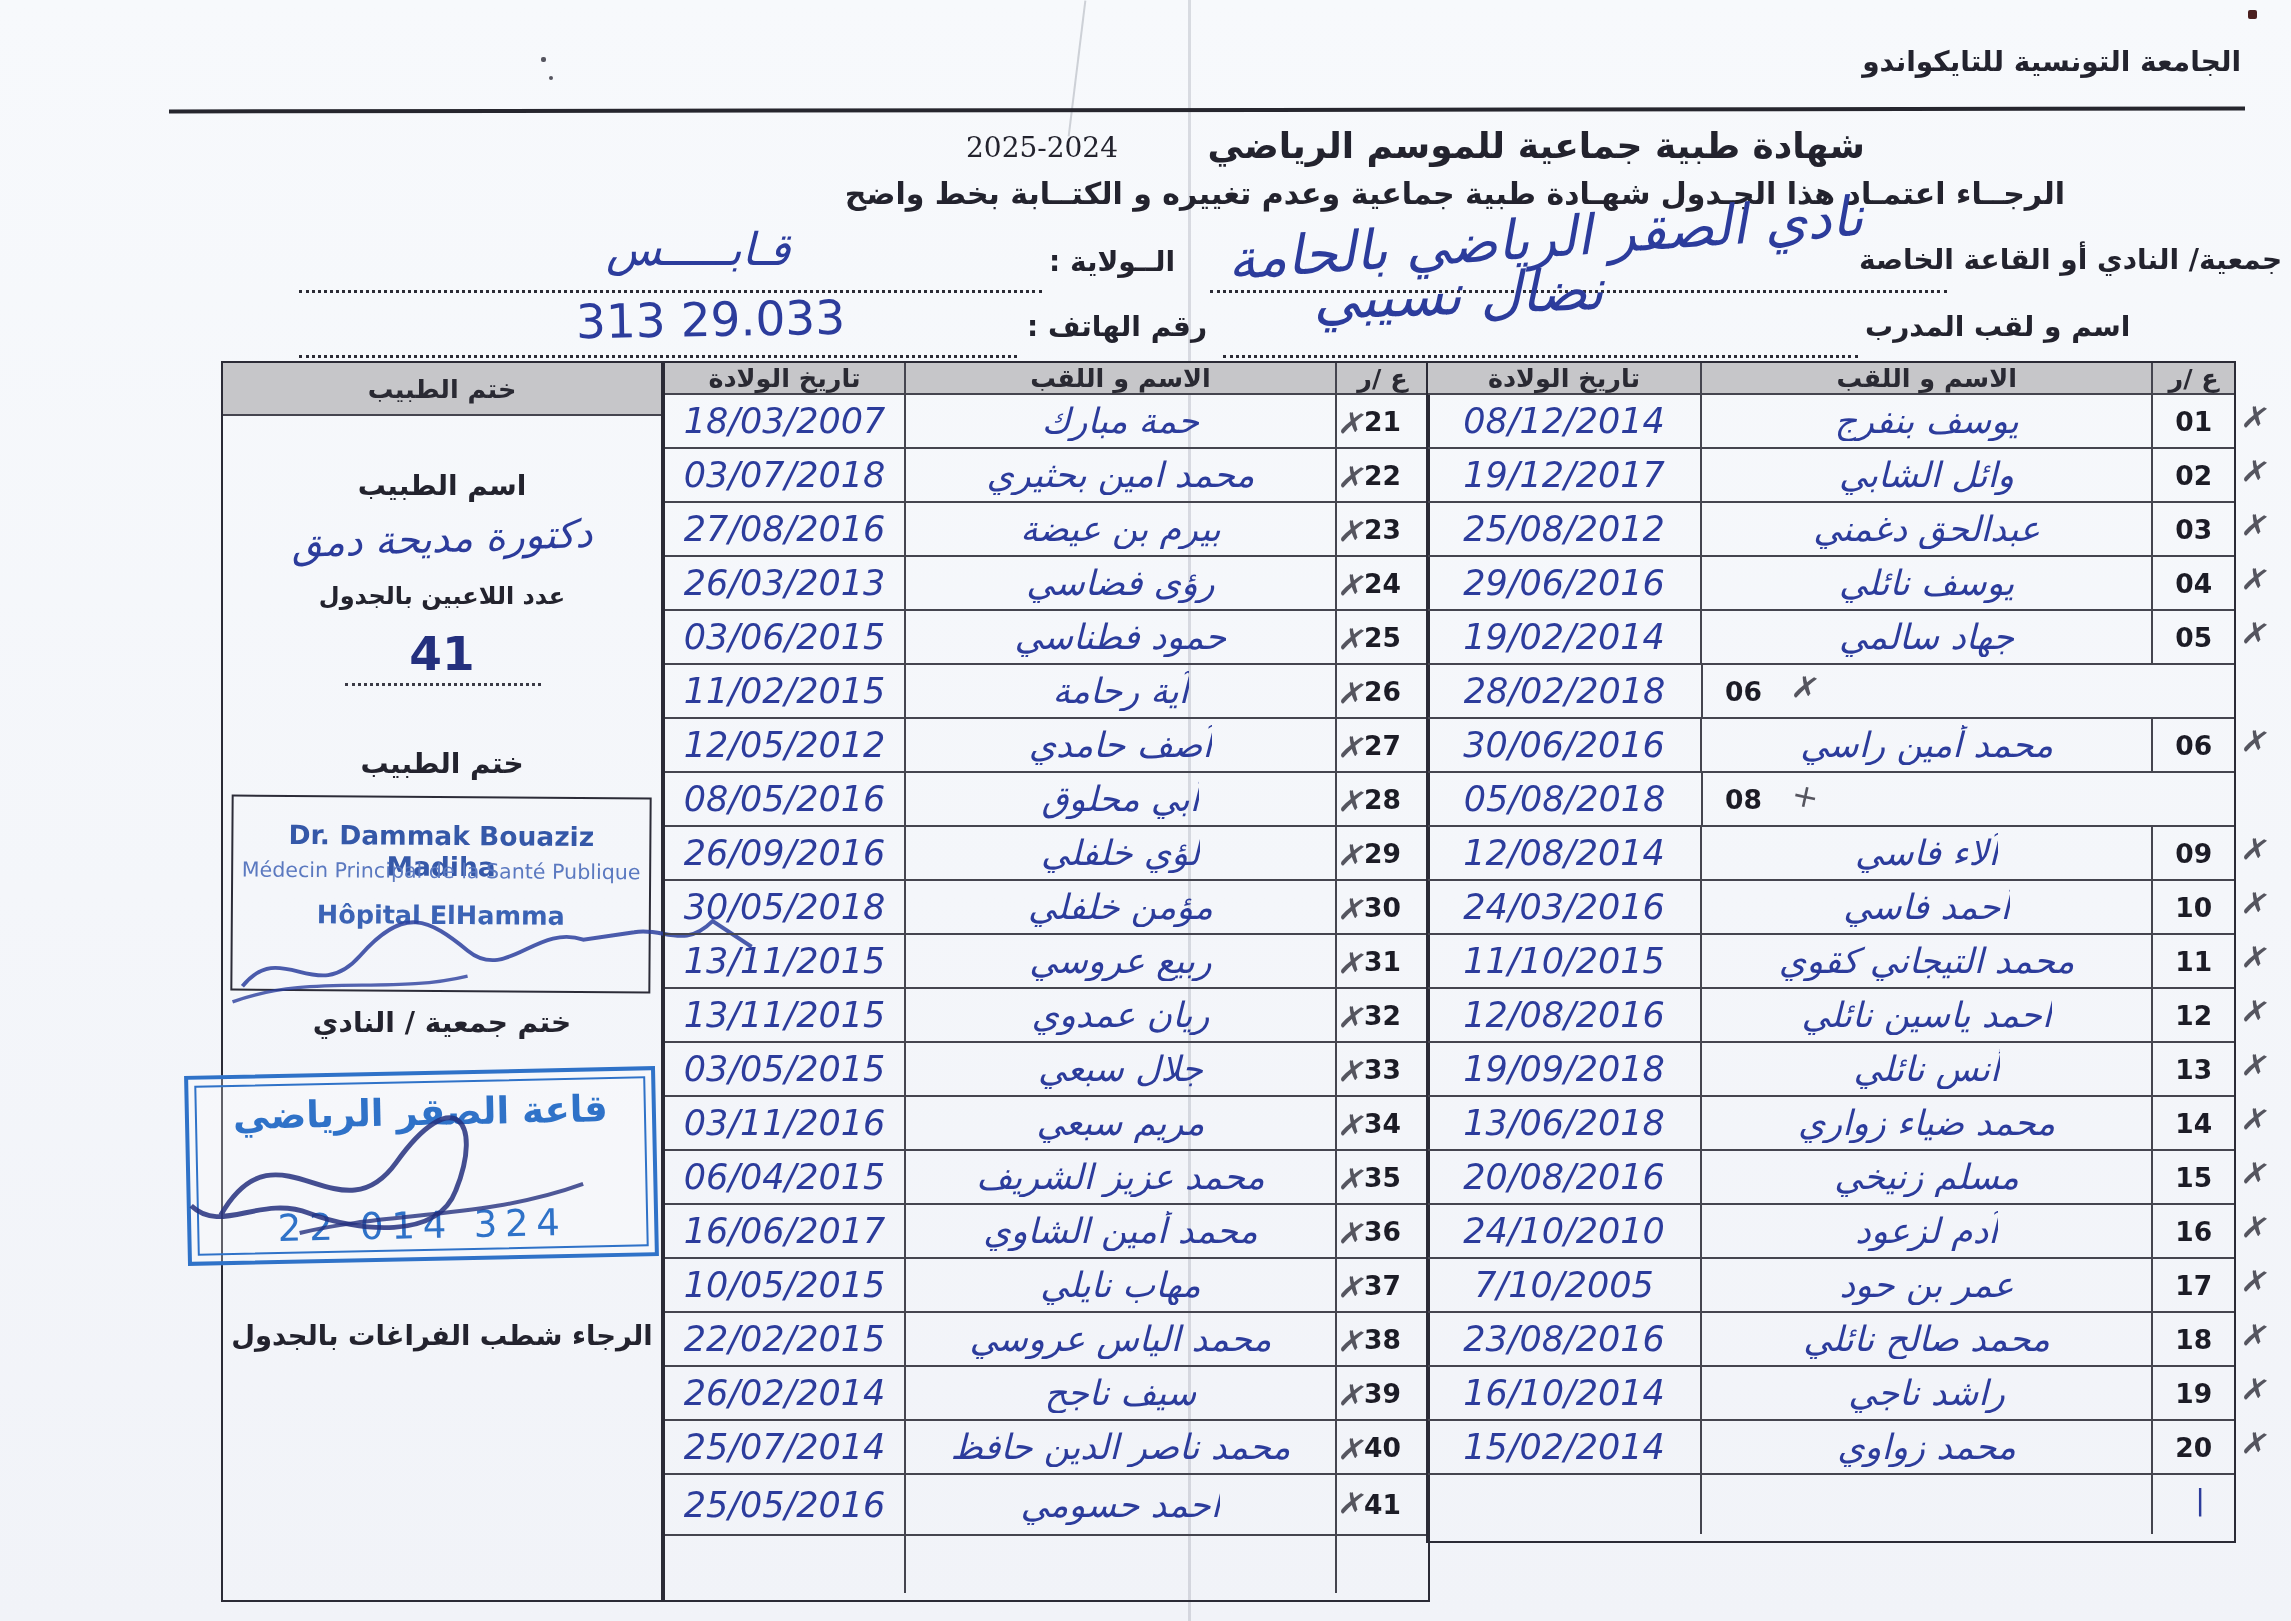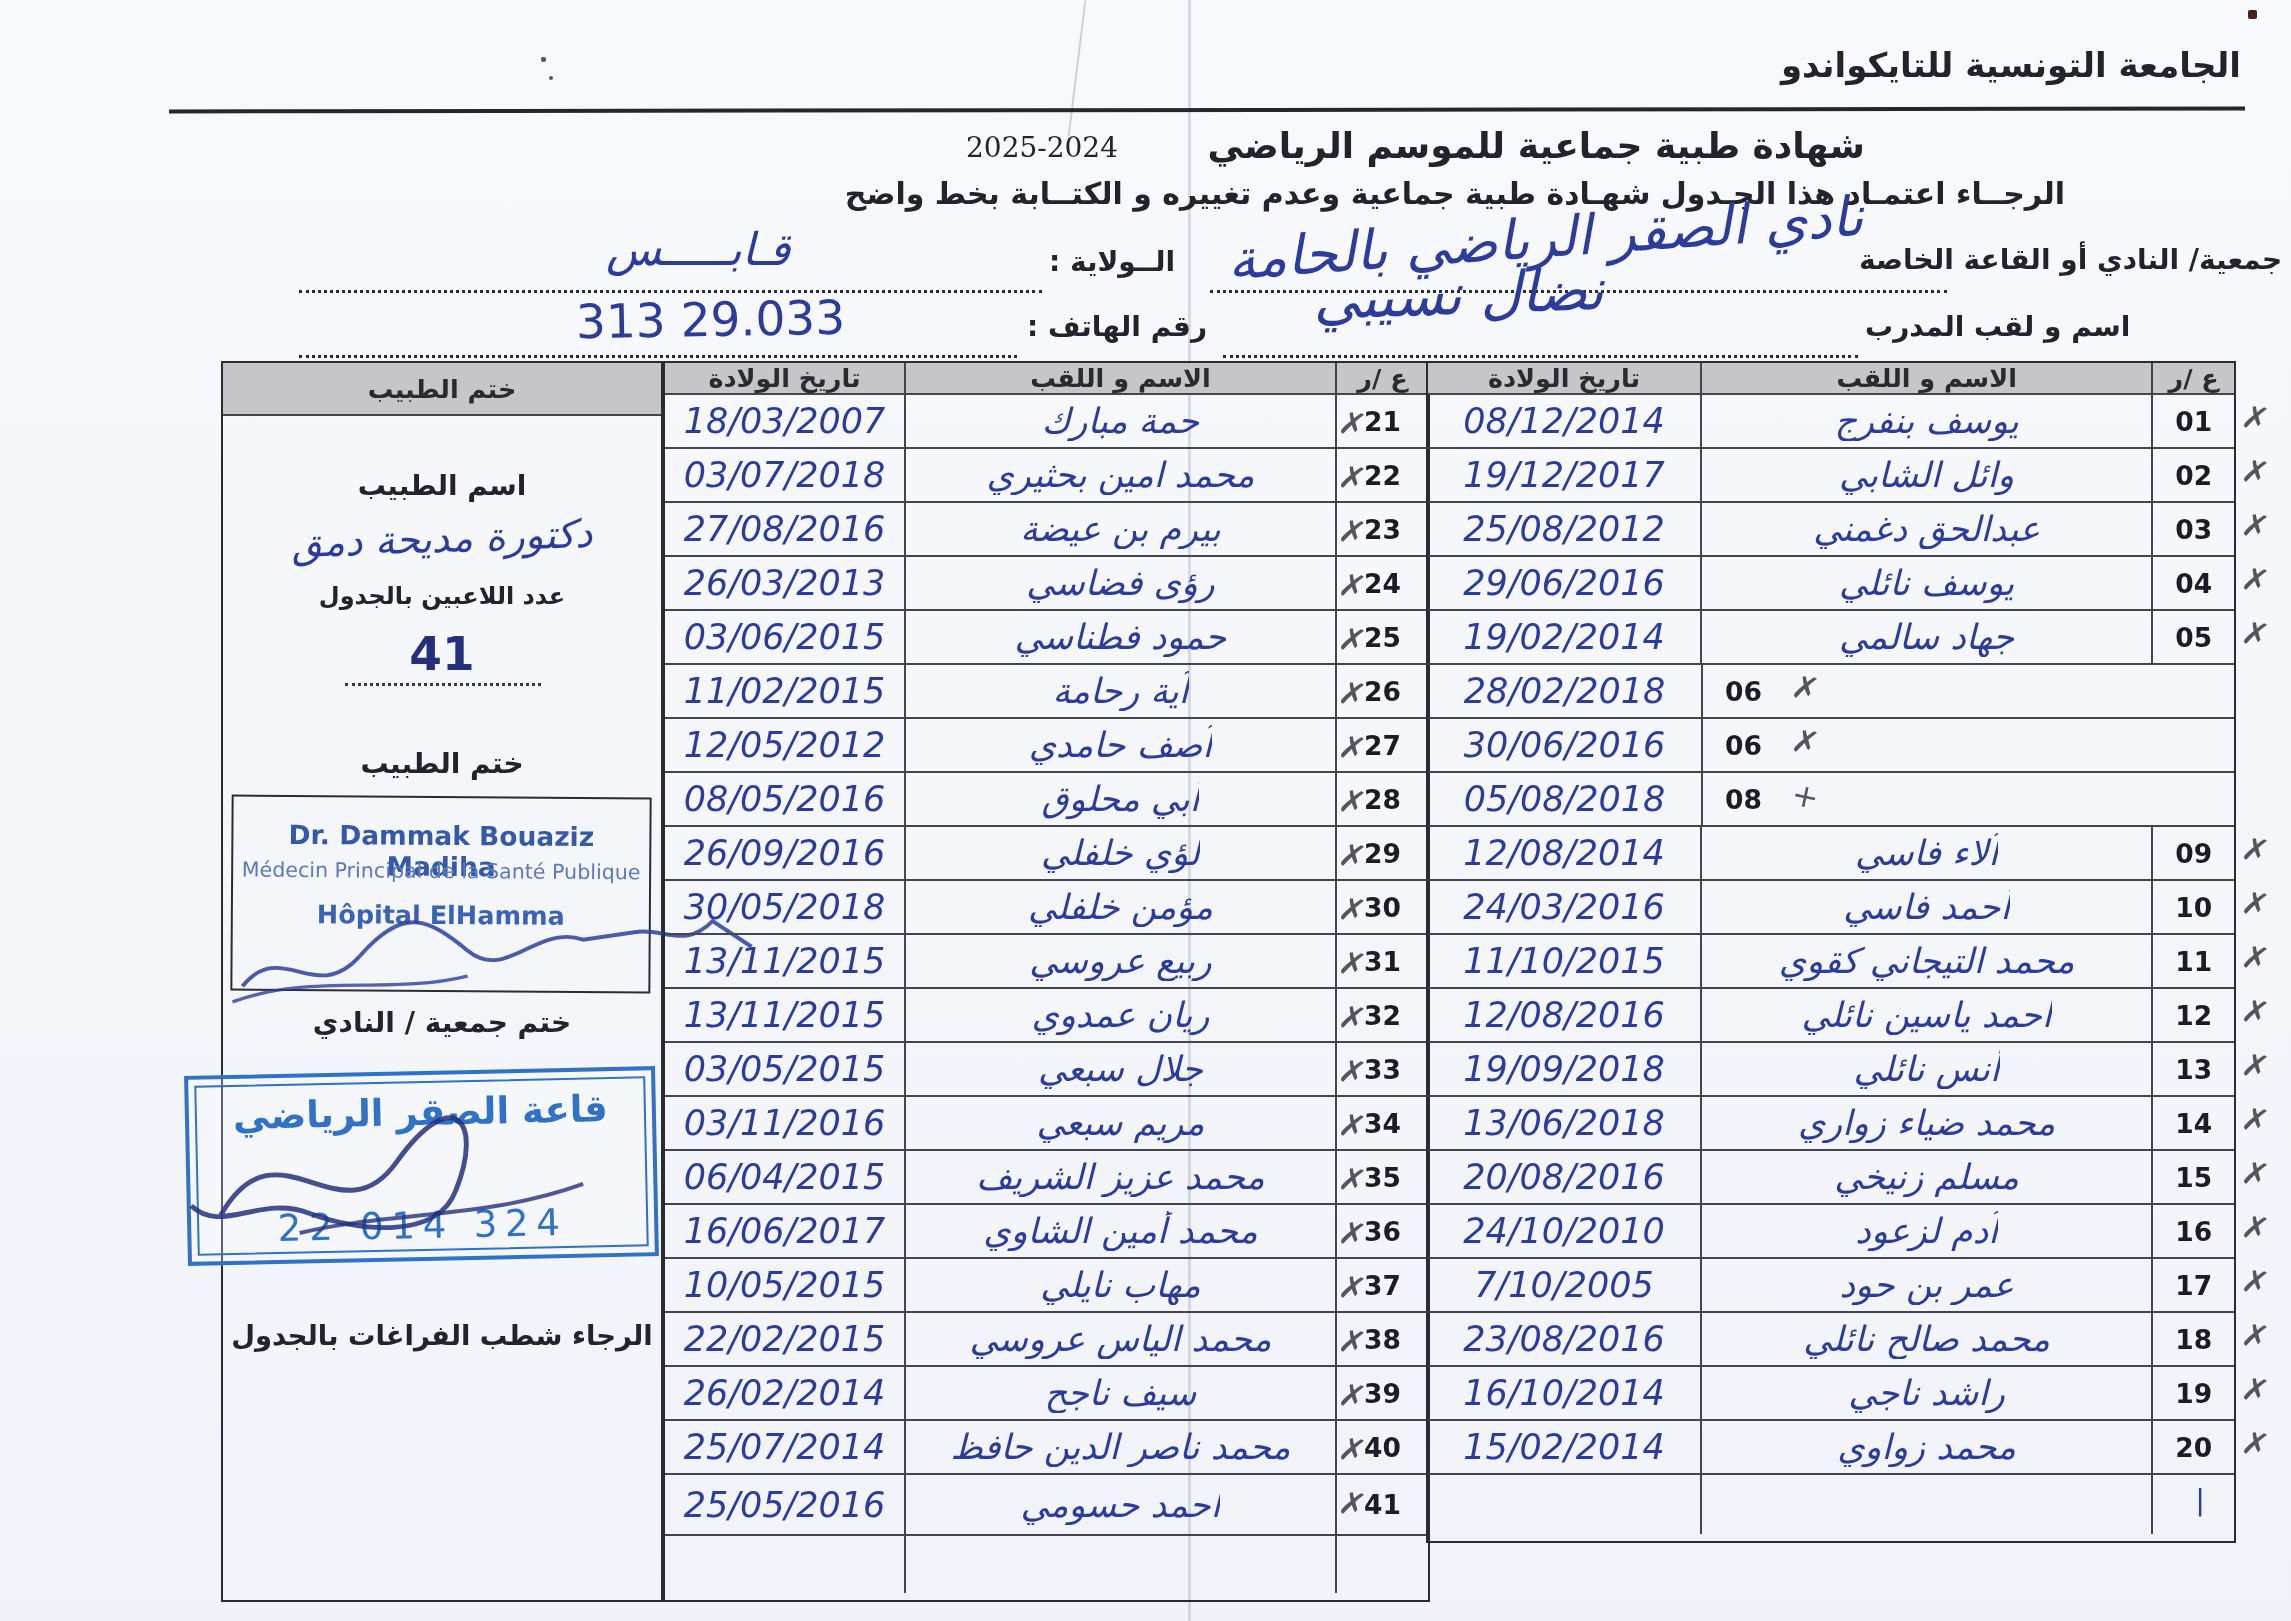--- a/index.html
+++ b/index.html
@@ -51,21 +51,21 @@
 <body>
 
 <div class="sheet">
 
   <div class="fold"></div>
   <div class="crease"></div>
   <div class="speck" style="left:2248px;top:9.8px;width:8.8px;height:8.8px;"></div>
   <div class="speck" style="left:541px;top:57px;width:4.9px;height:4.9px;background:#55555f;"></div>
   <div class="speck" style="left:549px;top:76px;width:3.9px;height:3.9px;background:#55555f;"></div>
 
-  <div class="lbl" style="top:45px;right:51px;font-size:34px;">الجامعة التونسية للتايكواندو</div>
+  <div class="lbl" style="top:45px;right:51px;font-size:28px;">الجامعة التونسية للتايكواندو</div>
   <div class="hr-line" style="top:108px;left:169px;width:2076px;height:3.9px;transform:rotate(-0.08deg);"></div>
 
   <div class="lbl" style="top:125px;right:427px;font-size:36px;">شهادة طبية جماعية  للموسم الرياضي</div>
   <div class="abs" style="top:131px;left:966px;font-size:28px;color:#23232e;font-family:'DejaVu Serif',serif;">2025-2024</div>
 
   <div class="lbl" style="top:176px;right:227px;font-size:30px;">الرجــاء اعتمـاد هذا الجـدول  شهـادة طبية جماعية وعدم تغييره و الكتــابة بخط واضح</div>
 
   <div class="lbl" style="top:243px;right:9.8px;font-size:28px;">جمعية/ النادي أو القاعة الخاصة</div>
   <div class="dots" style="top:290px;left:1210px;width:737px;"></div>
   <div class="hw" style="top:206px;left:1227px;font-size:55px;transform:rotate(-4deg);">نادي الصقر الرياضي بالحامة</div>
@@ -457,20 +457,23 @@
           </div>
           <div class="cell cr7">
             <span class="pnum">06</span>
             <span class="mark mo">✗</span>
           </div>
         </div>
         <div class="grow r">
           <div class="cell cr5">
             <span class="dob" dir="ltr">30/06/2016</span>
           </div>
+          <div class="cell cr6">
+            <span class="pname">محمد أمين راسي</span>
+          </div>
           <div class="cell cr7">
             <span class="pnum">06</span>
             <span class="mark mo">✗</span>
           </div>
         </div>
         <div class="grow r">
           <div class="cell cr5">
             <span class="dob" dir="ltr">05/08/2018</span>
           </div>
           <div class="cell cr7">

